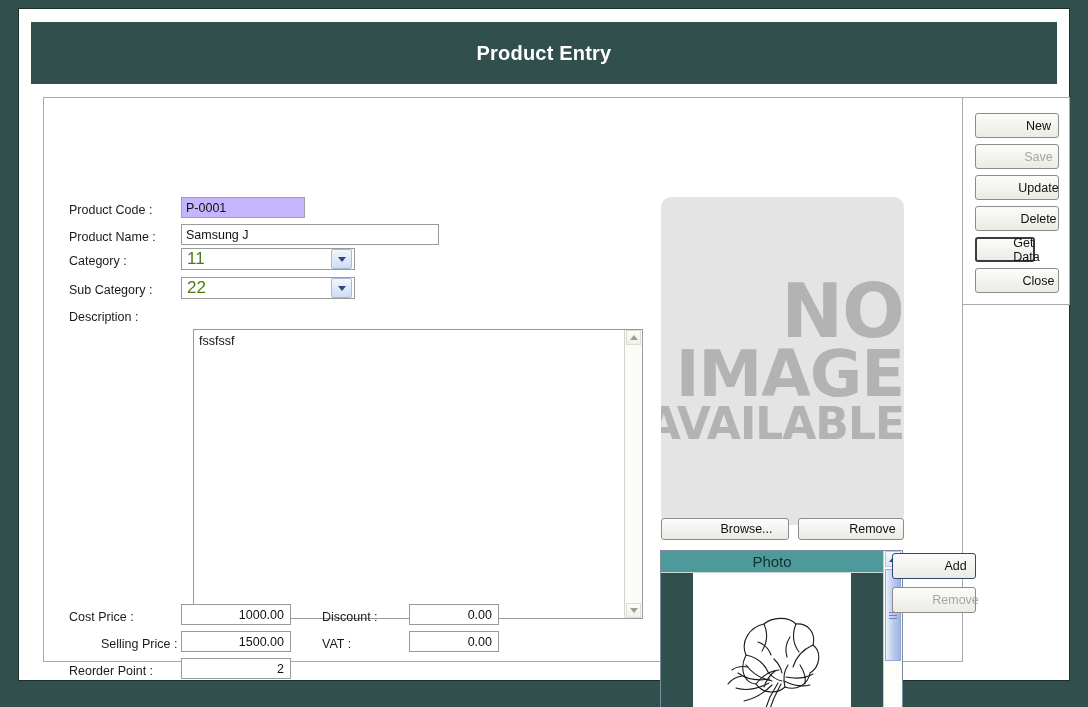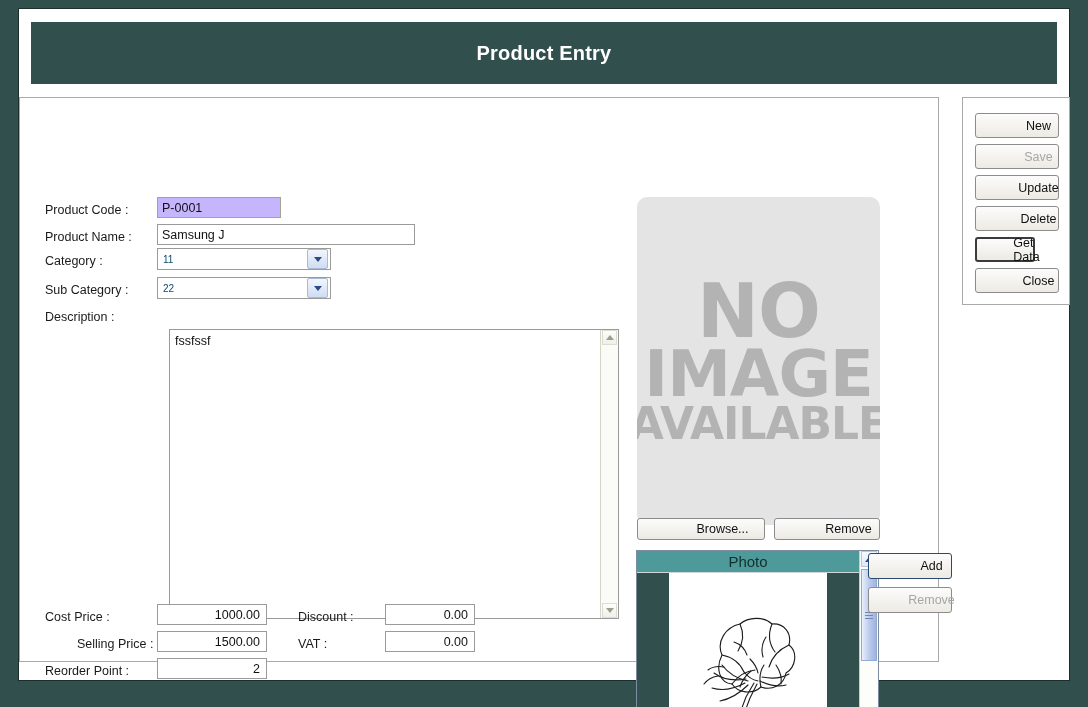--- a/index.html
+++ b/index.html
@@ -43,21 +43,21 @@
     align-items: center;
     justify-content: center;
     font-size: 20px;
     font-weight: bold;
     letter-spacing: .2px;
   }
 
   
   .content-panel {
     position: absolute;
-    left: 0;
+    left: 24px;
     top: 88px;
     width: 920px;
     height: 565px;
     border: 1px solid #a9a9a9;
     background: #ffffff;
     box-sizing: border-box;
   }
   .side-panel {
     position: absolute;
     left: 943px;
@@ -103,22 +103,22 @@
     position: absolute;
     box-sizing: border-box;
     border: 1px solid #9a9a9a;
     background: #ffffff;
     height: 22px;
     display: flex;
     align-items: center;
   }
   .combo-text {
     flex: 1;
-    font-size: 10px;
-    color: #0c4a6e;
+    font-size: 17px;
+    color: #4d7c0f;
     padding-left: 5px;
   }
   .combo-btn {
     width: 19px;
     height: 18px;
     margin-right: 2px;
     background: linear-gradient(#f2f6fd, #cfdcf2);
     border: 1px solid #a7bbd6;
     border-radius: 2px;
     display: flex;
@@ -206,21 +206,21 @@
   .noimg {
     position: absolute;
     left: 617px;
     top: 99px;
     width: 243px;
     height: 328px;
     background: #e4e4e4;
     border-radius: 10px;
     display: flex;
     flex-direction: column;
-    align-items: center;
+    align-items: flex-end;
     justify-content: center;
     overflow: hidden;
   }
   .noimg span {
     color: #b3b3b3;
     font-family: "DejaVu Sans", sans-serif;
     font-weight: bold;
     line-height: .92;
     letter-spacing: -1px;
     display: block;

